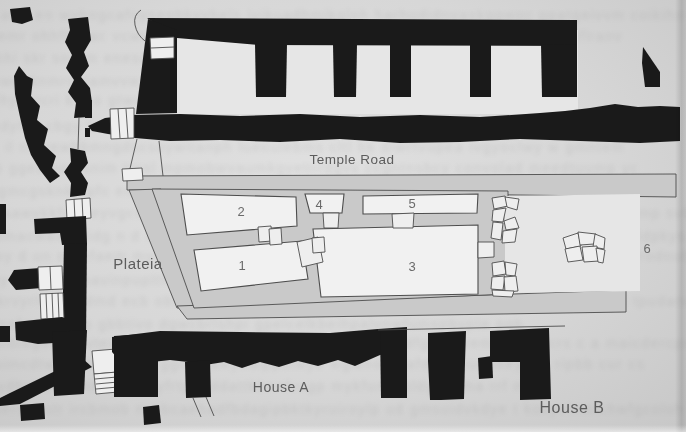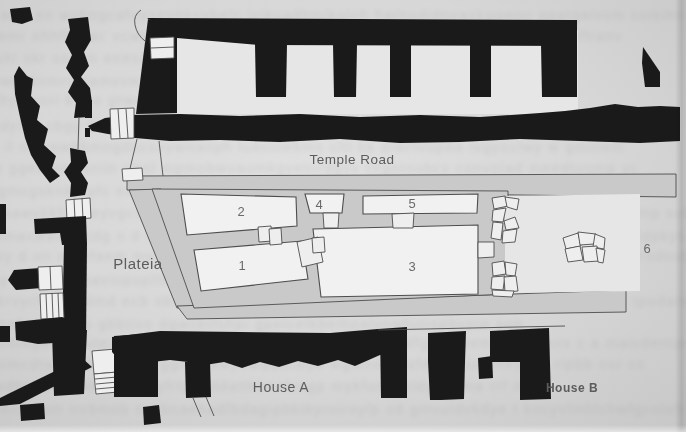--- a/index.html
+++ b/index.html
@@ -15,21 +15,21 @@
   .flat{fill:var(--paper2);stroke:none;}
   .room{fill:var(--room);stroke:var(--line);stroke-width:1.1;}
   .paper{fill:var(--paper);stroke:var(--line);stroke-width:.9;}
   .ln{stroke:var(--line);stroke-width:.9;fill:none;}
   .labels{position:absolute;inset:0;z-index:3;}
   .lbl{position:absolute;transform:translate(-50%,-50%);color:var(--label);
        white-space:nowrap;letter-spacing:.5px;}
   .lbl.road   {left:352px;top:159px;font-size:13.5px;}
   .lbl.plateia{left:126px;top:263px;font-size:15px;margin-left:12px;}
   .lbl.housea {left:281px;top:387px;font-size:14px;}
-  .lbl.houseb {left:572px;top:388px;font-size:12px;font-weight:bold;}
+  .lbl.houseb {left:572px;top:408px;font-size:16px;}
   .num{position:absolute;transform:translate(-50%,-50%);color:#6a6a6a;font-size:13px;}
   .n1{left:242px;top:265px;} .n2{left:241px;top:211px;} .n3{left:412px;top:266px;}
   .n4{left:319px;top:204px;} .n5{left:412px;top:203px;} .n6{left:647px;top:248px;}
   .edge-r{position:absolute;right:0;top:0;width:11px;height:432px;z-index:4;
           background:linear-gradient(to right, rgba(0,0,0,0), rgba(0,0,0,.13) 60%, rgba(0,0,0,.07));}
   .edge-b{position:absolute;left:0;bottom:0;width:686px;height:7px;z-index:4;
           background:linear-gradient(to bottom, rgba(255,255,255,0), rgba(255,255,255,.5));}
 </style>
 </head>
 <body>

